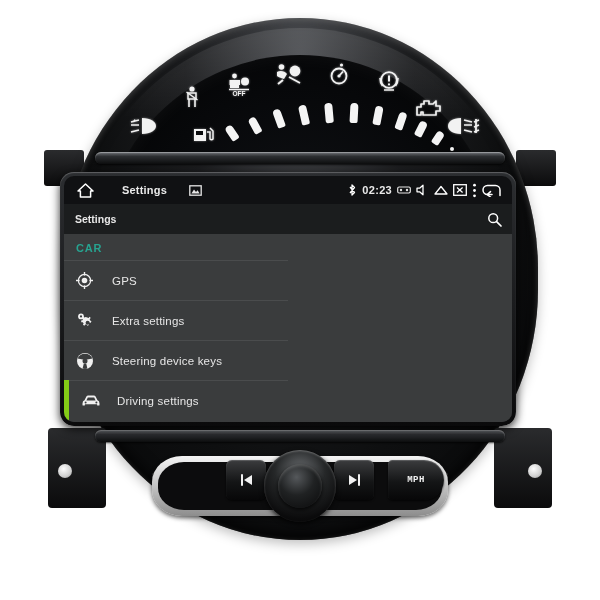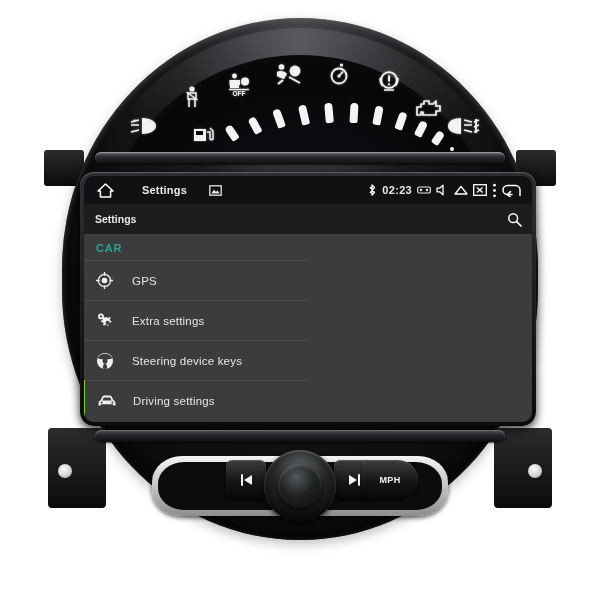--- a/index.html
+++ b/index.html
@@ -56,21 +56,21 @@
          border-radius:4px 4px 2px 2px; }
   .tickdot{ position:absolute; width:4px; height:4px; border-radius:50%; background:#f4f4f4; }
 
   
   .gloss-bar{ position:absolute; height:12px; border-radius:6px;
     background:linear-gradient(180deg,#6e7176 0%, #2b2d30 38%, #0c0d0e 100%);
     box-shadow:0 1px 2px rgba(0,0,0,.7), inset 0 1px 1px rgba(255,255,255,.35); }
 
   
   .screen-bezel{
-    position:absolute; left:80px; top:172px; width:456px; height:254px;
+    position:absolute; left:60px; top:172px; width:456px; height:254px;
     border-radius:14px;
     background:linear-gradient(180deg,#2c2e31,#0a0a0b);
     padding:4px;
     box-shadow:0 3px 10px rgba(0,0,0,.8), inset 0 1px 1px rgba(255,255,255,.25);
   }
   .screen{
     position:relative; width:100%; height:100%; border-radius:10px; overflow:hidden;
     background:#2f3133;
   }
 
@@ -103,21 +103,21 @@
   .col{ width:50%; }
   .col.left .row:last-child{ border-bottom:none; }
   .row{
     height:40px; display:flex; align-items:center;
     padding-left:12px; border-top:1px solid #4a4c4d;
     color:#e6e6e6;
   }
   .row .ic{ width:30px; display:flex; align-items:center; justify-content:flex-start;
             color:#f0f0f0; }
   .row .lb{ font-size:11.5px; margin-left:6px; letter-spacing:.2px; }
-  .col.right{ border-left:1px solid #84cc16; }
+  .col.right{ border-left:5px solid #84cc16; }
   .row.blank{ border-top:1px solid #4a4c4d; visibility:hidden; }
 
   
   .btm-panel{
     position:absolute; left:152px; top:448px; width:296px; height:74px;
   }
   .chrome-wing{
     position:absolute; top:8px; width:296px; height:60px;
     border-radius:30px/26px;
     background:linear-gradient(180deg,#f4f4f4 0%, #c9c9c9 45%, #8d8d8d 100%);
@@ -130,21 +130,21 @@
   .hw-btn{
     position:absolute; top:12px; height:40px;
     background:linear-gradient(180deg,#3b3c3e 0%, #141516 55%, #070708 100%);
     border-radius:6px; display:flex; align-items:center; justify-content:center;
     color:#f2f2f2; font-size:9px; font-weight:bold; letter-spacing:.4px;
     box-shadow: inset 0 1px 1px rgba(255,255,255,.18), 0 1px 2px rgba(0,0,0,.7);
   }
   .hw-navi{ left:14px; width:56px; border-radius:22px 5px 5px 22px; }
   .hw-prev{ left:74px; width:40px; }
   .hw-next{ right:74px; width:40px; }
-  .hw-mph{ right:30px; width:56px; border-radius:5px 22px 22px 5px; }
+  .hw-mph{ right:4px; width:56px; border-radius:5px 22px 22px 5px;font-family:Liberation Mono, monospace; }
 
   .knob-ring{
     position:absolute; left:50%; top:2px; transform:translateX(-50%);
     width:72px; height:72px; border-radius:50%;
     background:radial-gradient(circle at 50% 30%, #6d7073 0%, #262829 40%, #0b0b0c 75%, #000 100%);
     box-shadow:0 2px 5px rgba(0,0,0,.8), inset 0 1px 2px rgba(255,255,255,.3);
   }
   .knob{
     position:absolute; left:50%; top:50%; transform:translate(-50%,-50%);
     width:44px; height:44px; border-radius:50%;

